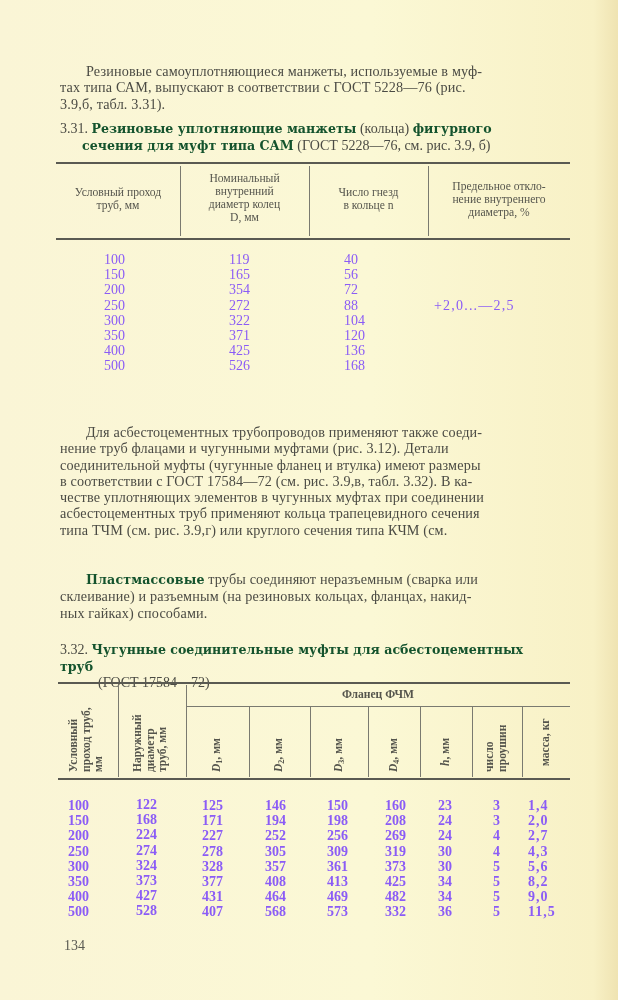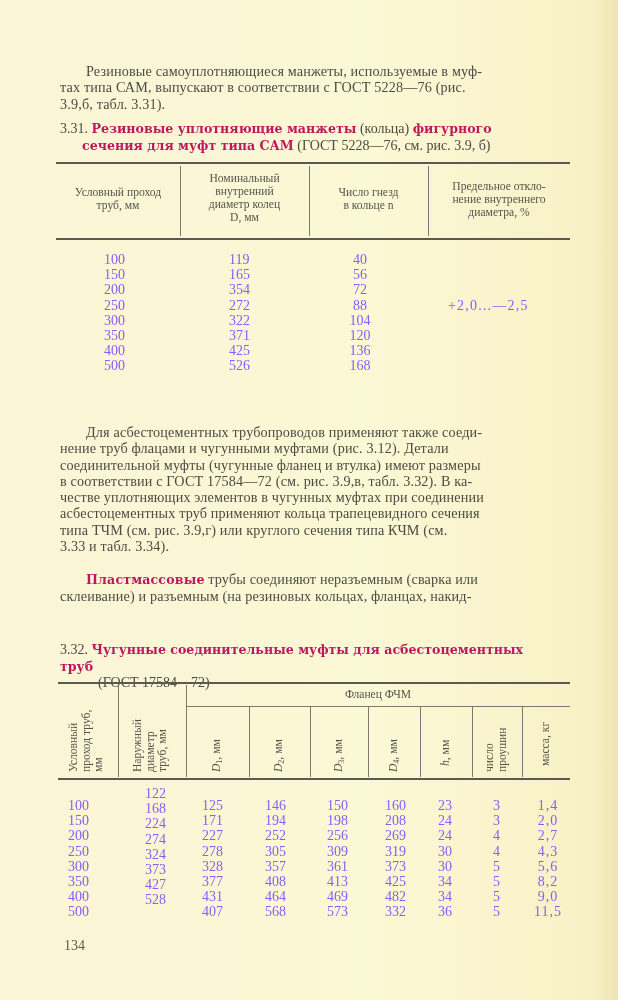--- a/index.html
+++ b/index.html
@@ -11,32 +11,32 @@
     color: #4b4b44;
     position: relative;
   }
   .abs { position: absolute; }
   .para {
     left: 60px; width: 502px;
     font-size: 14.2px; line-height: 16.3px;
     text-align: justify; letter-spacing: 0.15px;
   }
   .para .ind { display: inline-block; width: 26px; }
-  .bold { font-weight: bold; font-family: "DejaVu Serif", serif; font-size: 12.6px; color: #be185d; margin-top: 12px; }
+  .bold { font-weight: bold; font-family: "DejaVu Serif", serif; font-size: 12.6px; color: #14532d; margin-top: 12px; }
   .caption {
     left: 64px; width: 500px;
     font-size: 14px; line-height: 16.5px;
   }
   .caption .l2 { padding-left: 22px; display: block; }
   .rule { background: #5a5a52; height: 1.5px; }
   .vline { background: #7a7a70; width: 1px; }
   .hdr { font-size: 11.6px; line-height: 13px; text-align: center; color: #55554d; }
   .num-col { font-size: 14px; line-height: 15.2px; color: #8b5cf6; }
   .num-col div { height: 15.2px; }
-  .right { text-align: center; }
+  .right { text-align: left; }
   .vert {
     position: absolute; transform: rotate(-90deg); transform-origin: left top;
     font-size: 11.6px; line-height: 12.5px; white-space: nowrap; color: #55554d;
   }
   i { font-style: italic; }
   sub { font-size: 8px; vertical-align: -2px; }
 </style>
 </head>
 <body>
 
@@ -104,46 +104,46 @@
   <div class="abs num-col right" style="left:288px; top:90px; width:32px;">
     <div>40</div>
     <div>56</div>
     <div>72</div>
     <div>88</div>
     <div>104</div>
     <div>120</div>
     <div>136</div>
     <div>168</div>
   </div>
-  <div class="abs num-col" style="left:392px; top:136px; width:120px; letter-spacing:1.2px;">+2,0...—2,5</div>
+  <div class="abs num-col" style="left:378px; top:136px; width:120px; letter-spacing:1.2px;">+2,0...—2,5</div>
 </div>
 
 <div class="abs para" style="top:424px;">
   <div><span class="ind"></span><span>Для асбестоцементных трубопроводов применяют также соеди-</span></div>
   <div>нение труб флацами и чугунными муфтами (рис. 3.12). Детали</div>
   <div>соединительной муфты (чугунные фланец и втулка) имеют размеры</div>
   <div>в соответствии с ГОСТ 17584—72 (см. рис. 3.9,в, табл. 3.32). В ка-</div>
   <div>честве уплотняющих элементов в чугунных муфтах при соединении</div>
   <div>асбестоцементных труб применяют кольца трапецевидного сечения</div>
   <div>типа ТЧМ (см. рис. 3.9,г) или круглого сечения типа КЧМ (см.</div>
-  <div>3.33 и табл. 3.34).</div>
 </div>
 
 <div class="abs para" style="top:571px;">
   <div><span class="ind"></span><span class="bold">Пластмассовые</span><span> трубы соединяют неразъемным (сварка или</span></div>
   <div>склеивание) и разъемным (на резиновых кольцах, фланцах, накид-</div>
+  <div>ных гайках) способами.</div>
 </div>
 
 <div class="abs caption" style="top:642px; left:60px;">
   <span>3.32.</span>
   <span class="bold">Чугунные соединительные муфты для асбестоцементных труб</span>
   <span class="l2" style="padding-left:38px;">(ГОСТ 17584—72)</span>
 </div>
 
-<div class="abs" style="left:58px; top:682px; width:512px; height:240px;">
+<div class="abs" style="left:58px; top:682px; width:512px; height:240px;font-weight:bold;">
   <div class="abs rule" style="left:0; top:0; width:512px;"></div>
   <div class="abs vline" style="left:60px; top:3px; height:92px;"></div>
   <div class="abs vline" style="left:128px; top:3px; height:92px;"></div>
   <div class="abs vline" style="left:128px; top:24px; width:384px; height:1px;"></div>
   <div class="abs vline" style="left:191px; top:25px; height:70px;"></div>
   <div class="abs vline" style="left:252px; top:25px; height:70px;"></div>
   <div class="abs vline" style="left:310px; top:25px; height:70px;"></div>
   <div class="abs vline" style="left:362px; top:25px; height:70px;"></div>
   <div class="abs vline" style="left:414px; top:25px; height:70px;"></div>
   <div class="abs vline" style="left:464px; top:25px; height:70px;"></div>
@@ -175,21 +175,21 @@
   <div class="abs num-col" style="left:10px; top:116px; width:30px;">
     <div>100</div>
     <div>150</div>
     <div>200</div>
     <div>250</div>
     <div>300</div>
     <div>350</div>
     <div>400</div>
     <div>500</div>
   </div>
-  <div class="abs num-col" style="left:78px; top:104px; width:30px;text-align:right;">
+  <div class="abs num-col" style="left:78px; top:115px; width:30px;">
     <div>122</div>
     <div>168</div>
     <div>224</div>
     <div>274</div>
     <div>324</div>
     <div>373</div>
     <div>427</div>
     <div>528</div>
   </div>
   <div class="abs num-col" style="left:144px; top:116px; width:30px;">

